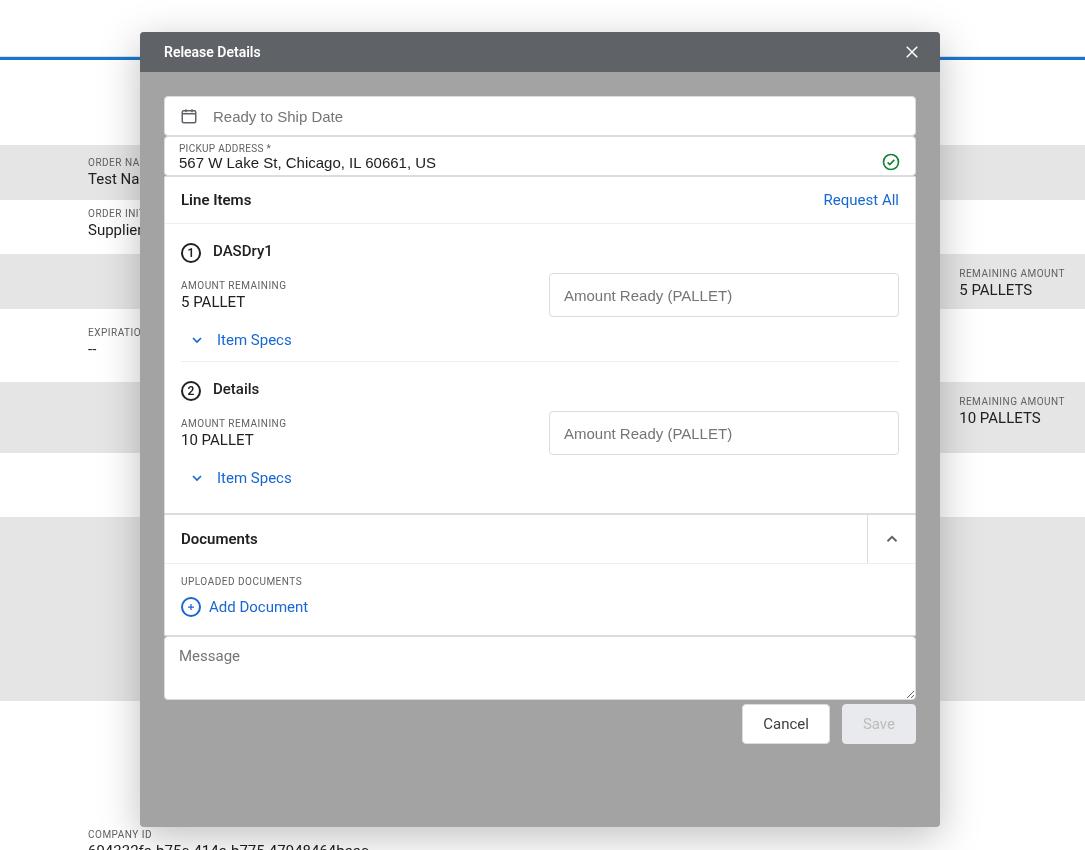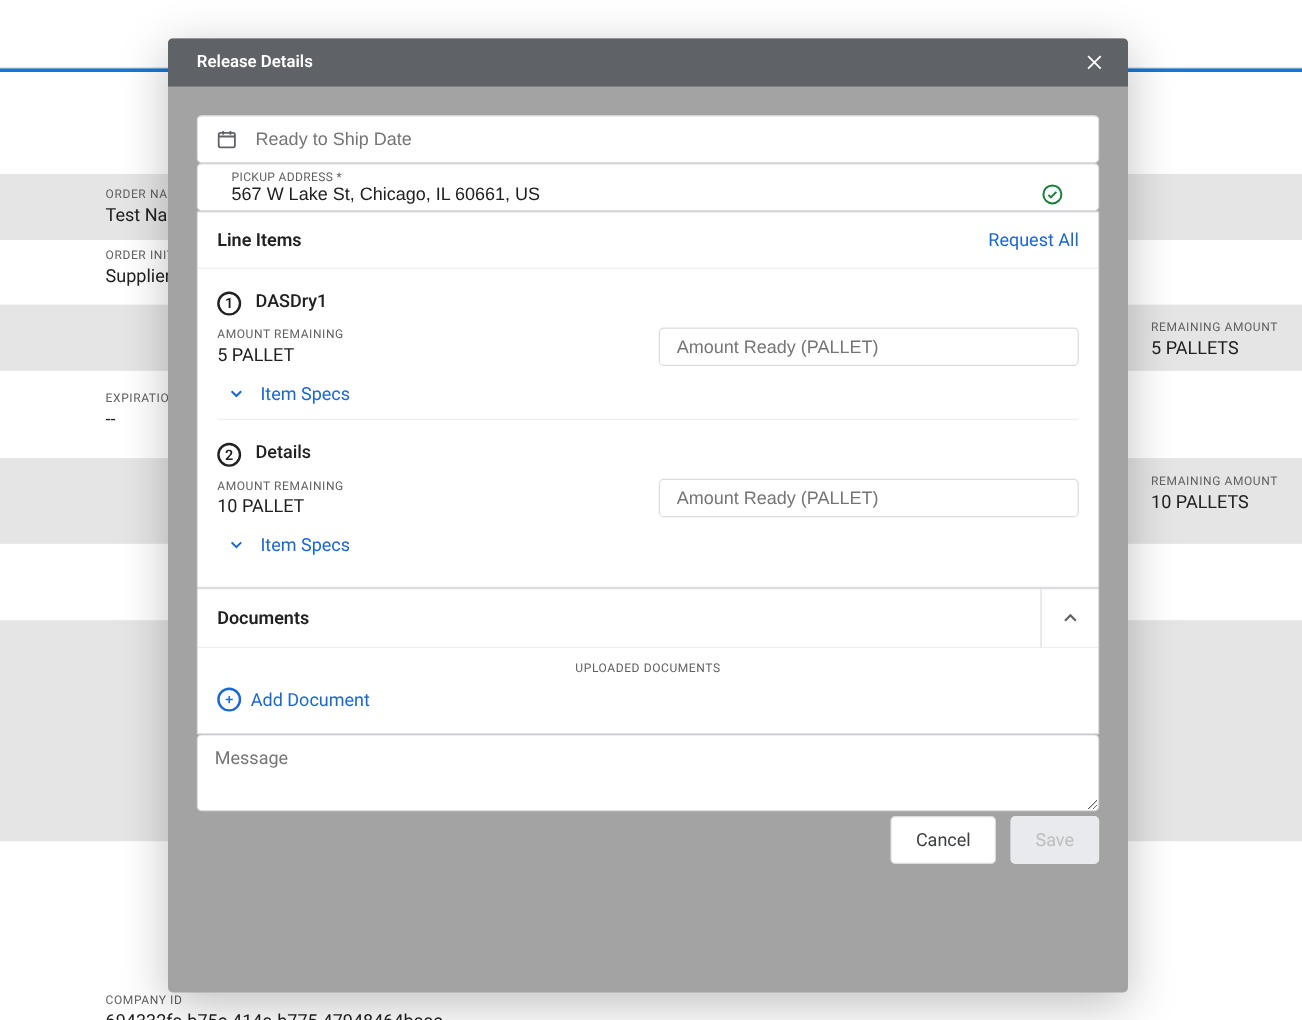--- a/index.html
+++ b/index.html
@@ -70,21 +70,21 @@
   .field-outline .icon { width:20px; height:20px; color:#5f6368; margin-right: 14px; display:flex; align-items:center; justify-content:center;}
   .field-outline input {
     border: 0; outline: 0; flex: 1; font-size: 15px; color: #212121; background: transparent;
   }
   .field-outline input::placeholder { color: #757575; }
   .field-outline .trail-icon { width:20px; height:20px; color:#188038; }
 
   .float-label {
     font-size: 10px; letter-spacing: .3px; color: #616161; text-transform: uppercase;
   }
-  .field-outline.has-label { height: 40px; padding: 4px 28px 0; display:block; }
+  .field-outline.has-label { height: 40px; padding: 4px 14px 0; display:block; }
   .field-outline.has-label .float-label { display:block; padding-top:2px;}
   .field-outline.has-label .row { display:flex; align-items:center; margin-top:-2px;}
   .field-outline.has-label input { font-size: 15px; padding:0;}
   .field-outline.has-label .trail-icon { margin-left:8px; }
 
   .card {
     border: 1px solid #dadce0;
     border-radius: 1px;
     background: #fff;
   }
@@ -105,39 +105,39 @@
     display:flex; align-items:center; justify-content:center;
     font-size: 12px; font-weight: 600;
     flex-shrink:0; margin-top:1px;
   }
   .li-name { font-size: 15px; font-weight: 500; }
   .li-body { display: flex; align-items: center; justify-content: space-between; margin-top: 10px; gap: 20px; padding-left: 0; }
   .li-meta .lbl { font-size: 10px; letter-spacing:.5px; color:#616161; text-transform: uppercase;}
   .li-meta .val { font-size: 15px; margin-top: 2px; }
   .amount-input {
     border: 1px solid #dadce0; border-radius: 4px;
-    height: 32px; width: 350px; padding: 0 14px;
+    height: 44px; width: 350px; padding: 0 14px;
     display:flex; align-items:center;
   }
   .amount-input input { border:0; outline:0; width:100%; font-size:15px; }
   .amount-input input::placeholder { color:#757575; }
   .specs-toggle { display:flex; align-items:center; gap: 12px; margin-top: 14px; margin-left: 8px; cursor:pointer;}
   .specs-toggle .chev { width:16px; height:16px; color:#1967d2; }
   .specs-toggle span { color:#1967d2; font-size:15px; }
 
   .docs-card .card-header { padding: 12px 16px; }
   .docs-card .card-header .expand-box {
     width:48px; height: 48px; margin:-12px -16px -12px 0;
     border-left: 1px solid #dadce0;
     display:flex; align-items:center; justify-content:center;
     color:#5f6368;
     cursor:pointer;
   }
   .docs-body { padding: 12px 16px 18px; }
-  .docs-body .lbl { font-size:10px; letter-spacing:.5px; color:#616161; text-transform:uppercase;text-align:center;}
+  .docs-body .lbl { font-size:10px; letter-spacing:.5px; color:#616161; text-transform:uppercase;}
   .add-doc { display:flex; align-items:center; gap:8px; margin-top: 10px; cursor:pointer;}
   .add-doc .plus-circle { width:20px; height:20px; border:2px solid #1967d2; border-radius:50%; display:flex;align-items:center;justify-content:center; color:#1967d2;}
   .add-doc .plus-circle svg { width:12px; height:12px; stroke:#1967d2; stroke-width:2.5;}
   .add-doc span { color:#1967d2; font-size:15px; }
 
   .msg-area {
     border:1px solid #dadce0; border-radius:4px;
     width:100%; height: 64px; resize: vertical;
     padding: 10px 14px; font-size:15px; font-family:inherit;
     outline:none;

